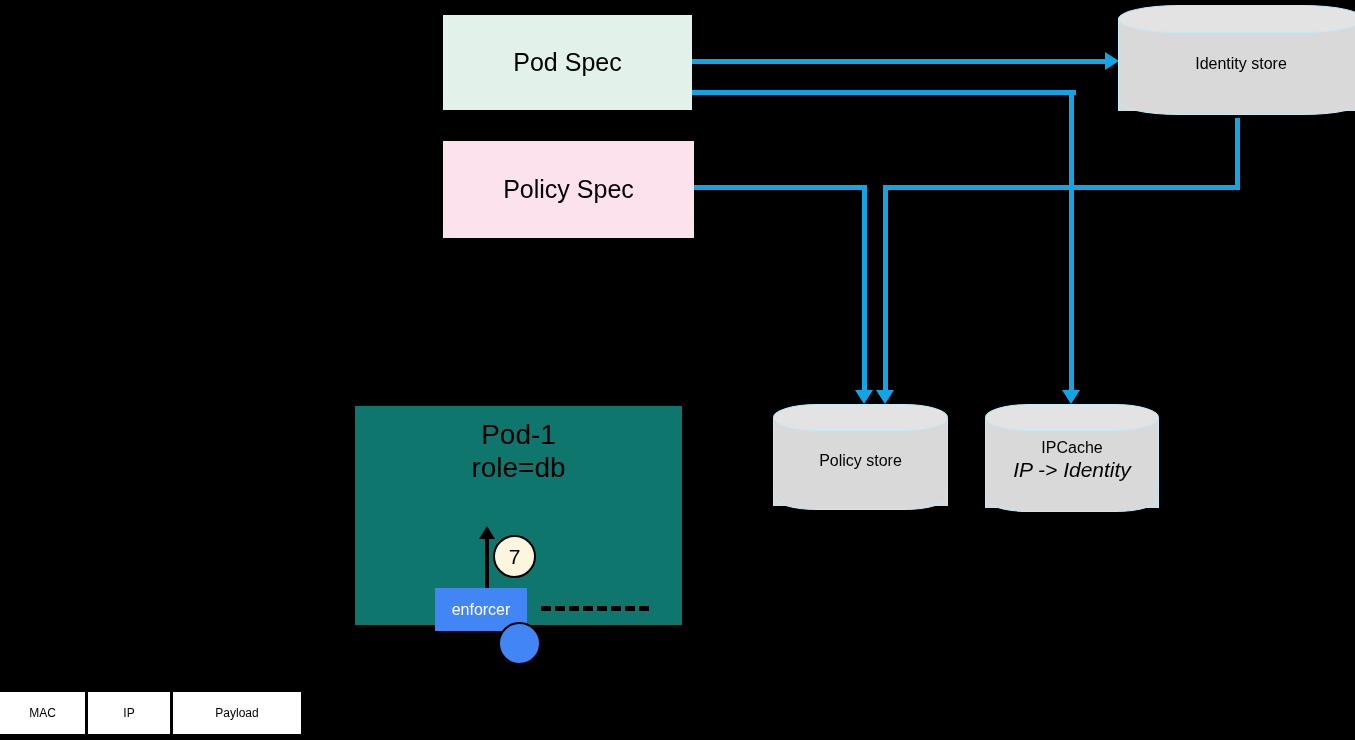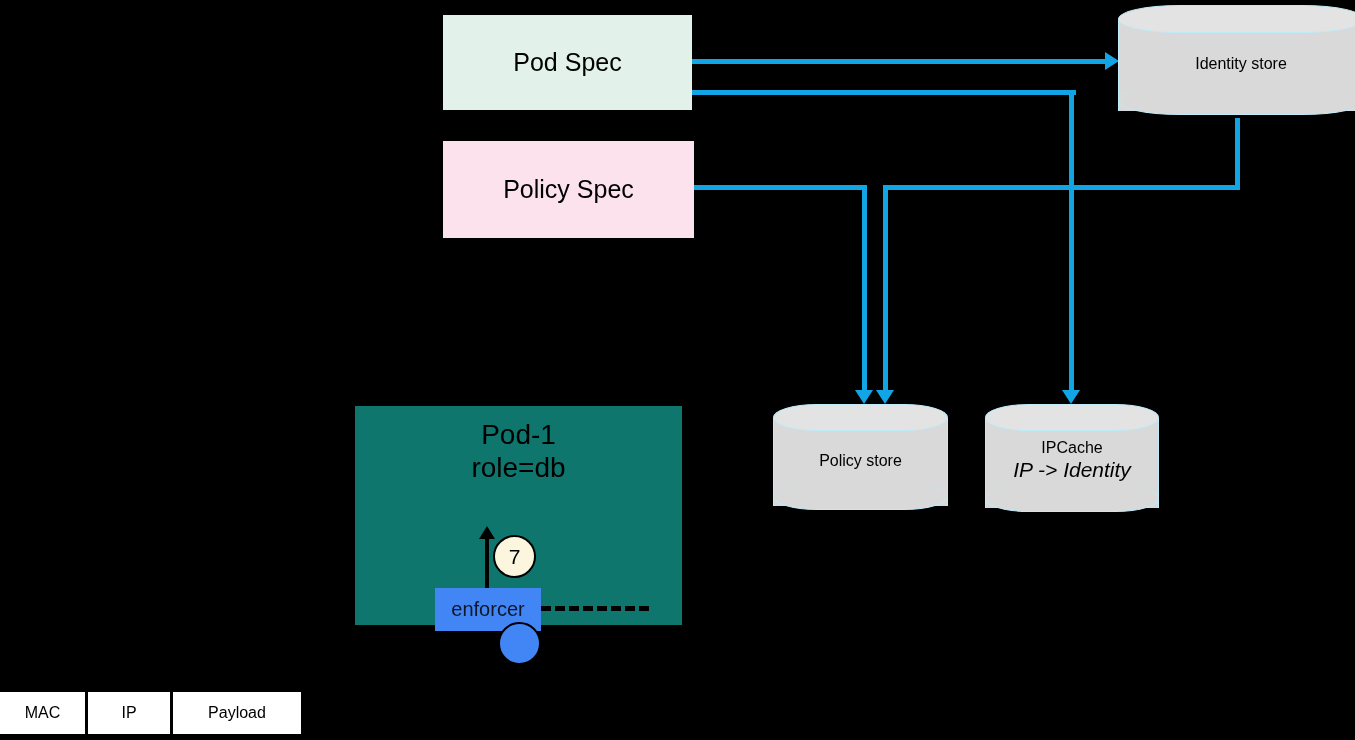--- a/index.html
+++ b/index.html
@@ -88,24 +88,24 @@
   }
   .cyl-title { font-size: 16px; line-height: 1.2; }
   .cyl-sub { font-size: 21px; font-style: italic; line-height: 1.25; }
 
   #identity-store-node { left: 1118px; top: 5px; width: 246px; height: 120px; }
   #policy-store-node   { left: 773px;  top: 404px; width: 175px; height: 115px; }
   #ipcache-node        { left: 985px;  top: 404px; width: 174px; height: 117px; }
 
   
   #enforcer-node {
-    left: 435px; top: 588px; width: 106px; height: 43px;
+    left: 435px; top: 588px; width: 92px; height: 43px;
     background: #4285F4;
-    font-size: 20px;
-    color: #0f172a;
+    font-size: 16px;
+    color: #ffffff;
   }
   
   .conn {
     position: absolute;
     background: #12A5E5;
   }
   .conn-h { height: 5px; }
   .conn-v { width: 5px; }
   .arrow-right {
     position: absolute;
@@ -158,21 +158,21 @@
     left: 0px; top: 692px; height: 42px;
     display: flex;
     gap: 3px;
   }
   .packet-cell {
     background: #FFFFFF;
     color: #000000;
     display: flex;
     align-items: center;
     justify-content: center;
-    font-size: 16px;
+    font-size: 12px;
     box-sizing: border-box;
   }
 </style>
 </head>
 <body>
 
 <div id="canvas">
 
   <div class="conn conn-h" style="left:692px; top:59px; width:416px;"></div>
   <div class="arrow-right" style="left:1105px; top:52px;"></div>

